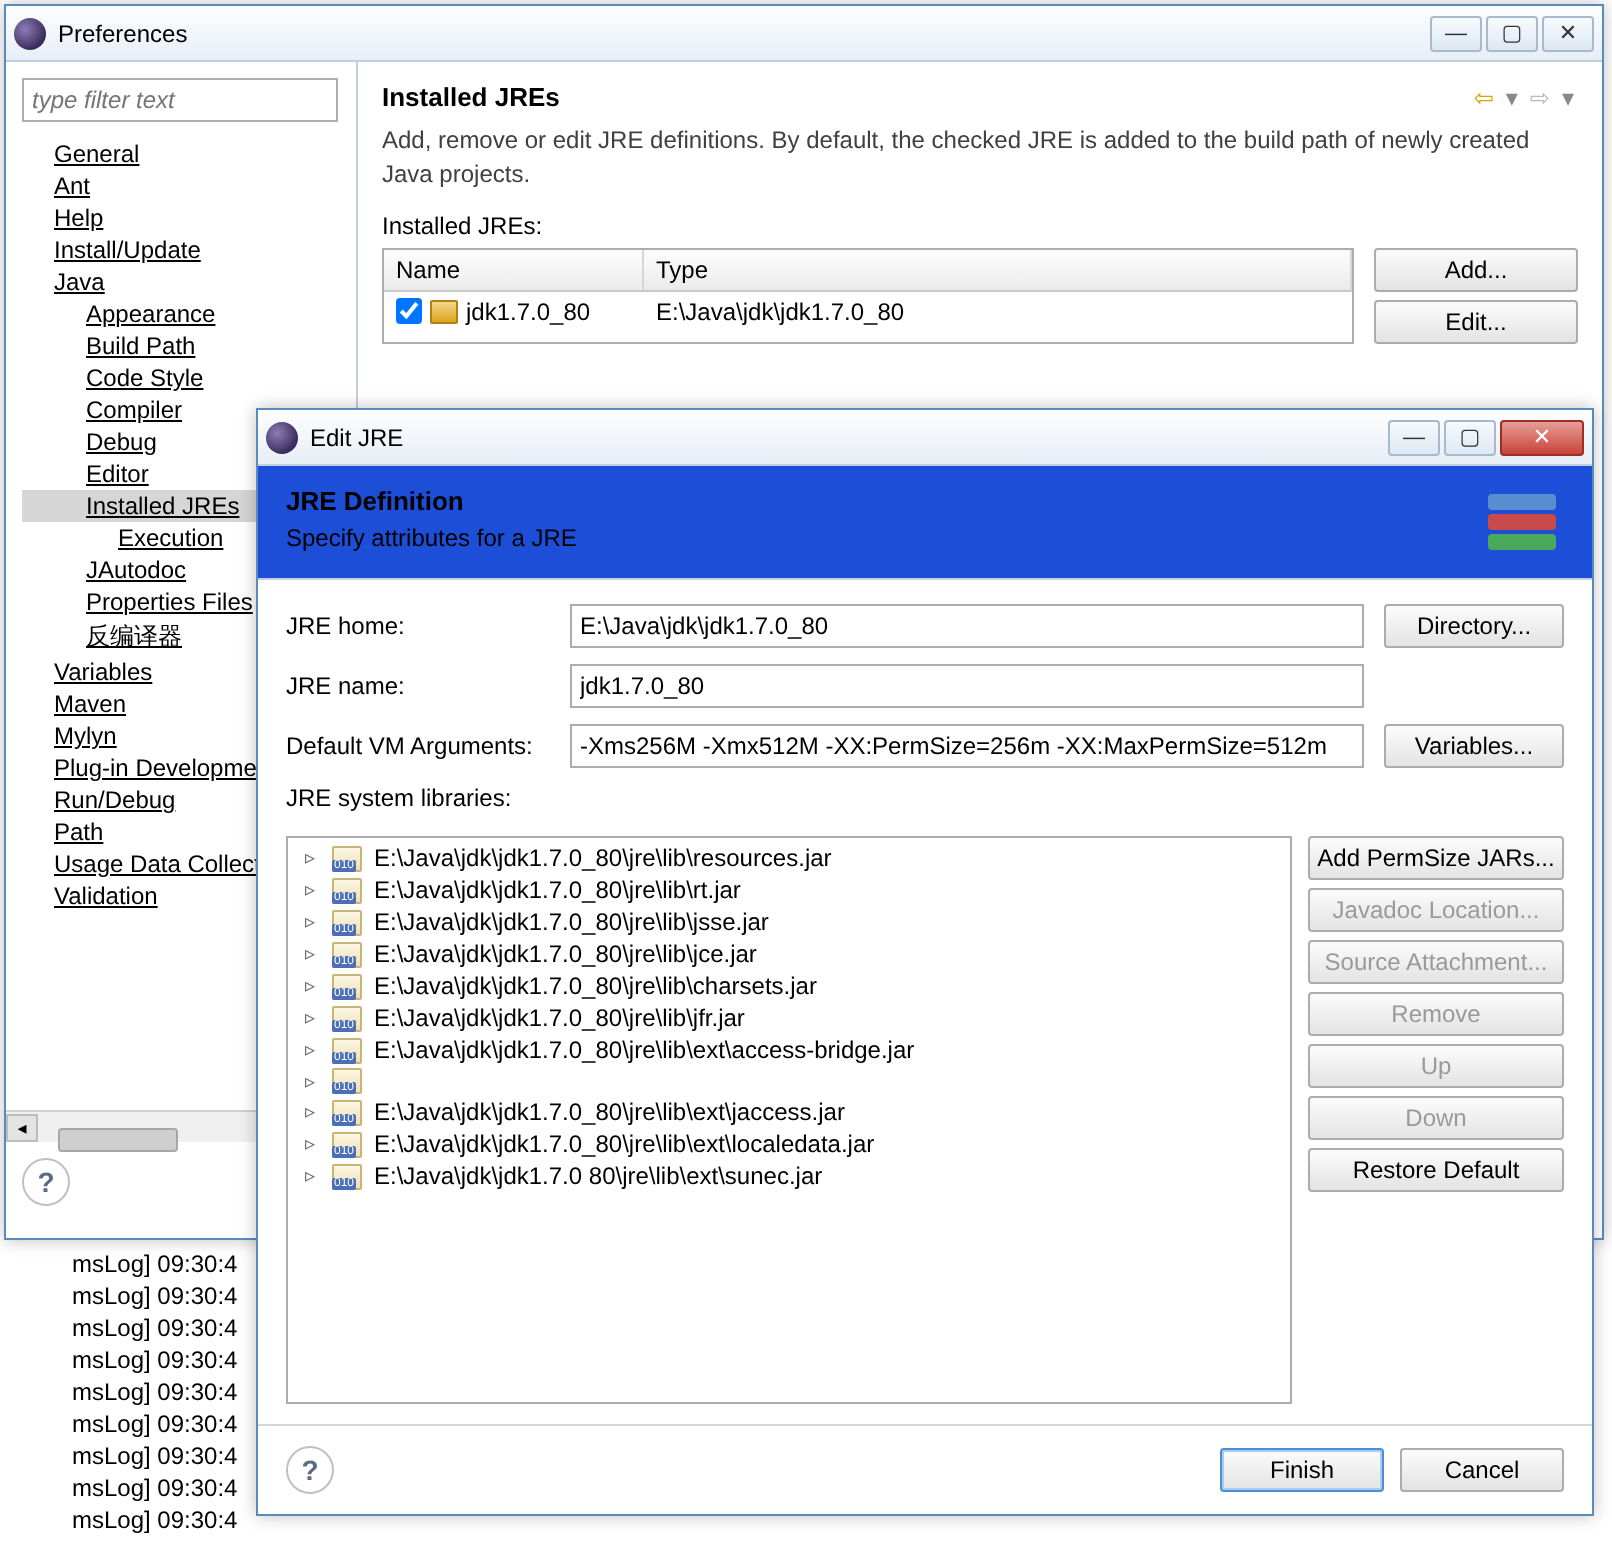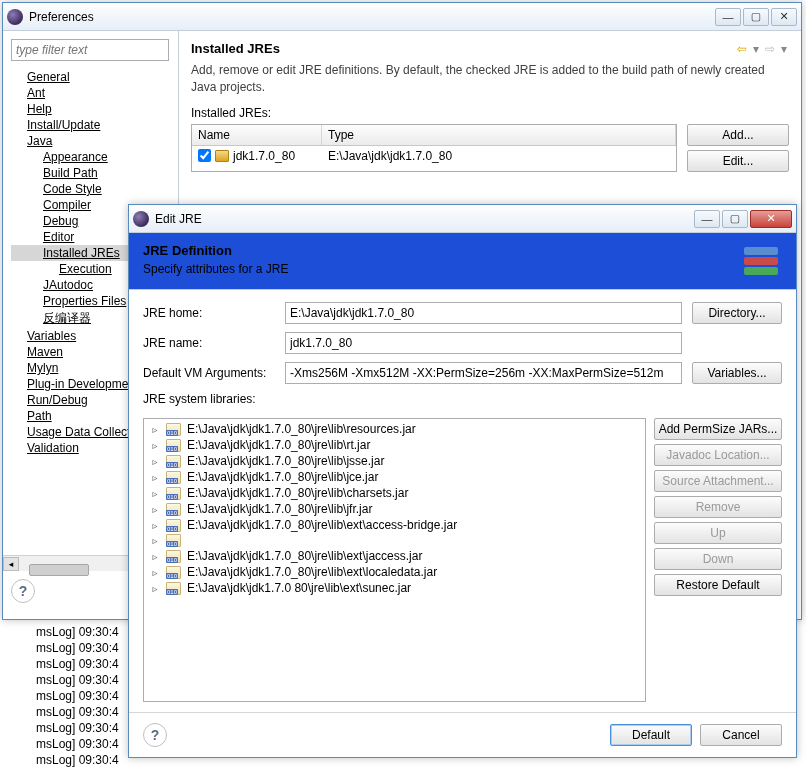--- a/index.html
+++ b/index.html
@@ -293,17 +293,17 @@
         <div class="btn disabled">Source Attachment...</div>
         <div class="btn disabled">Remove</div>
         <div class="btn disabled">Up</div>
         <div class="btn disabled">Down</div>
         <div class="btn">Restore Default</div>
       </div>
     </div>
     <div class="dlg-footer">
       <div class="helpbtn">?</div>
       <div class="spacer"></div>
-      <div class="btn primary">Default</div>
+      <div class="btn primary">Finish</div>
       <div class="btn">Cancel</div>
     </div>
   </div>
 </div>
 
 </body></html>

